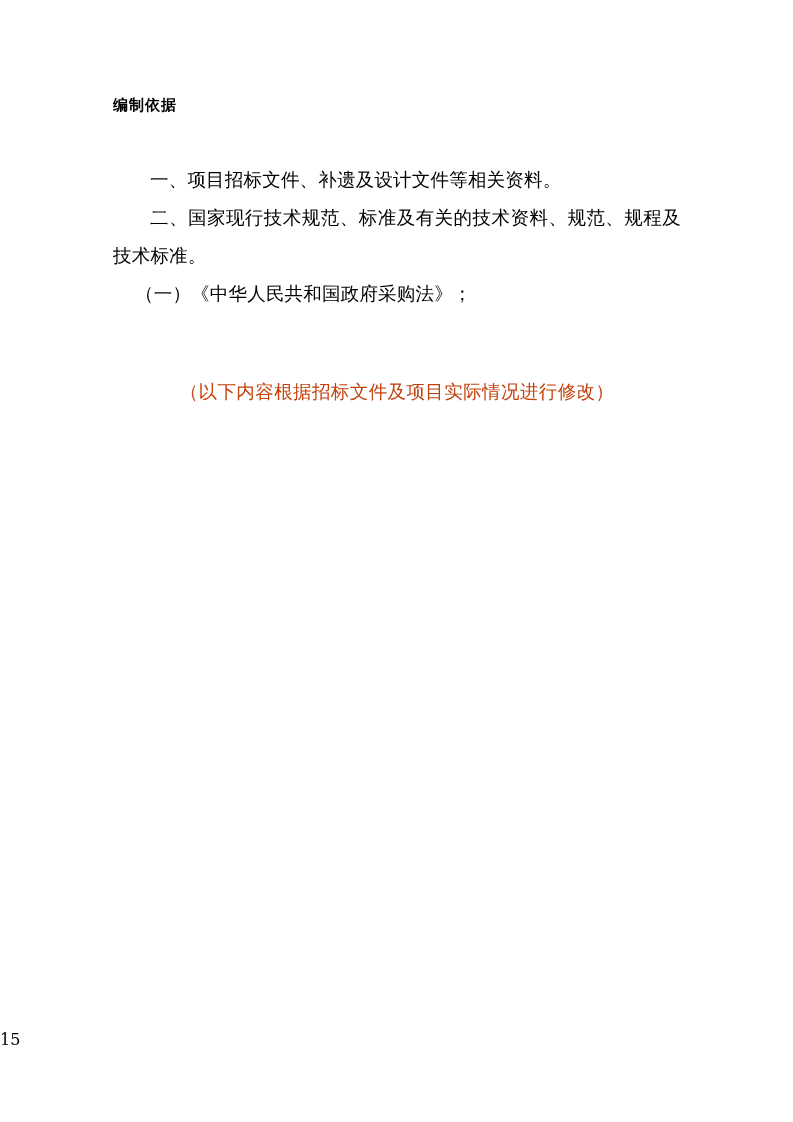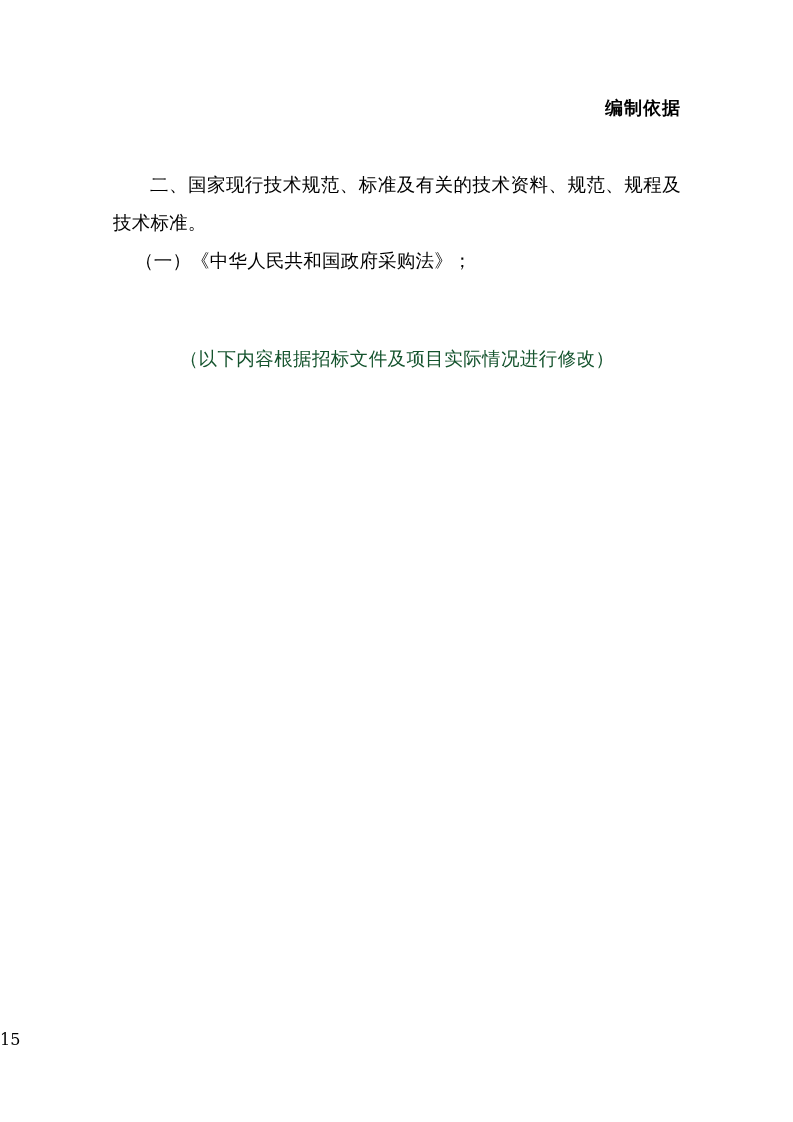--- a/index.html
+++ b/index.html
@@ -19,22 +19,22 @@
     overflow: hidden;
     box-sizing: border-box;
   }
   .content {
     position: absolute;
     left: 113px;
     top: 96px;
     width: 568px;
   }
   .doc-title {
-    text-align: right;
-    font-size: 18px;
+    text-align: left;
+    font-size: 15px;
     font-weight: bold;
     letter-spacing: 1px;
     margin: 0 0 46px 0;
     font-family: "DejaVu Serif", "Liberation Serif", serif;
   }
   .para {
     font-size: 18.5px;
     line-height: 38px;
     text-indent: 37px;
     margin: 0;
@@ -66,22 +66,23 @@
 </style>
 </head>
 <body>
 
 <div class="page">
 
   <div class="content">
 
     <h1 class="doc-title">编制依据</h1>
 
+    <p class="para">一、项目招标文件、补遗及设计文件等相关资料。</p>
     <p class="para">二、国家现行技术规范、标准及有关的技术资料、规范、规程及技术标准。</p>
     <p class="para sub">（一）《中华人民共和国政府采购法》；</p>
 
-    <div class="note" style="color: #14532d;">（以下内容根据招标文件及项目实际情况进行修改）</div>
+    <div class="note" style="color: #c2410c;">（以下内容根据招标文件及项目实际情况进行修改）</div>
 
   </div>
 
   <div class="page-number">15</div>
 
 </div>
 
 </body></html>

